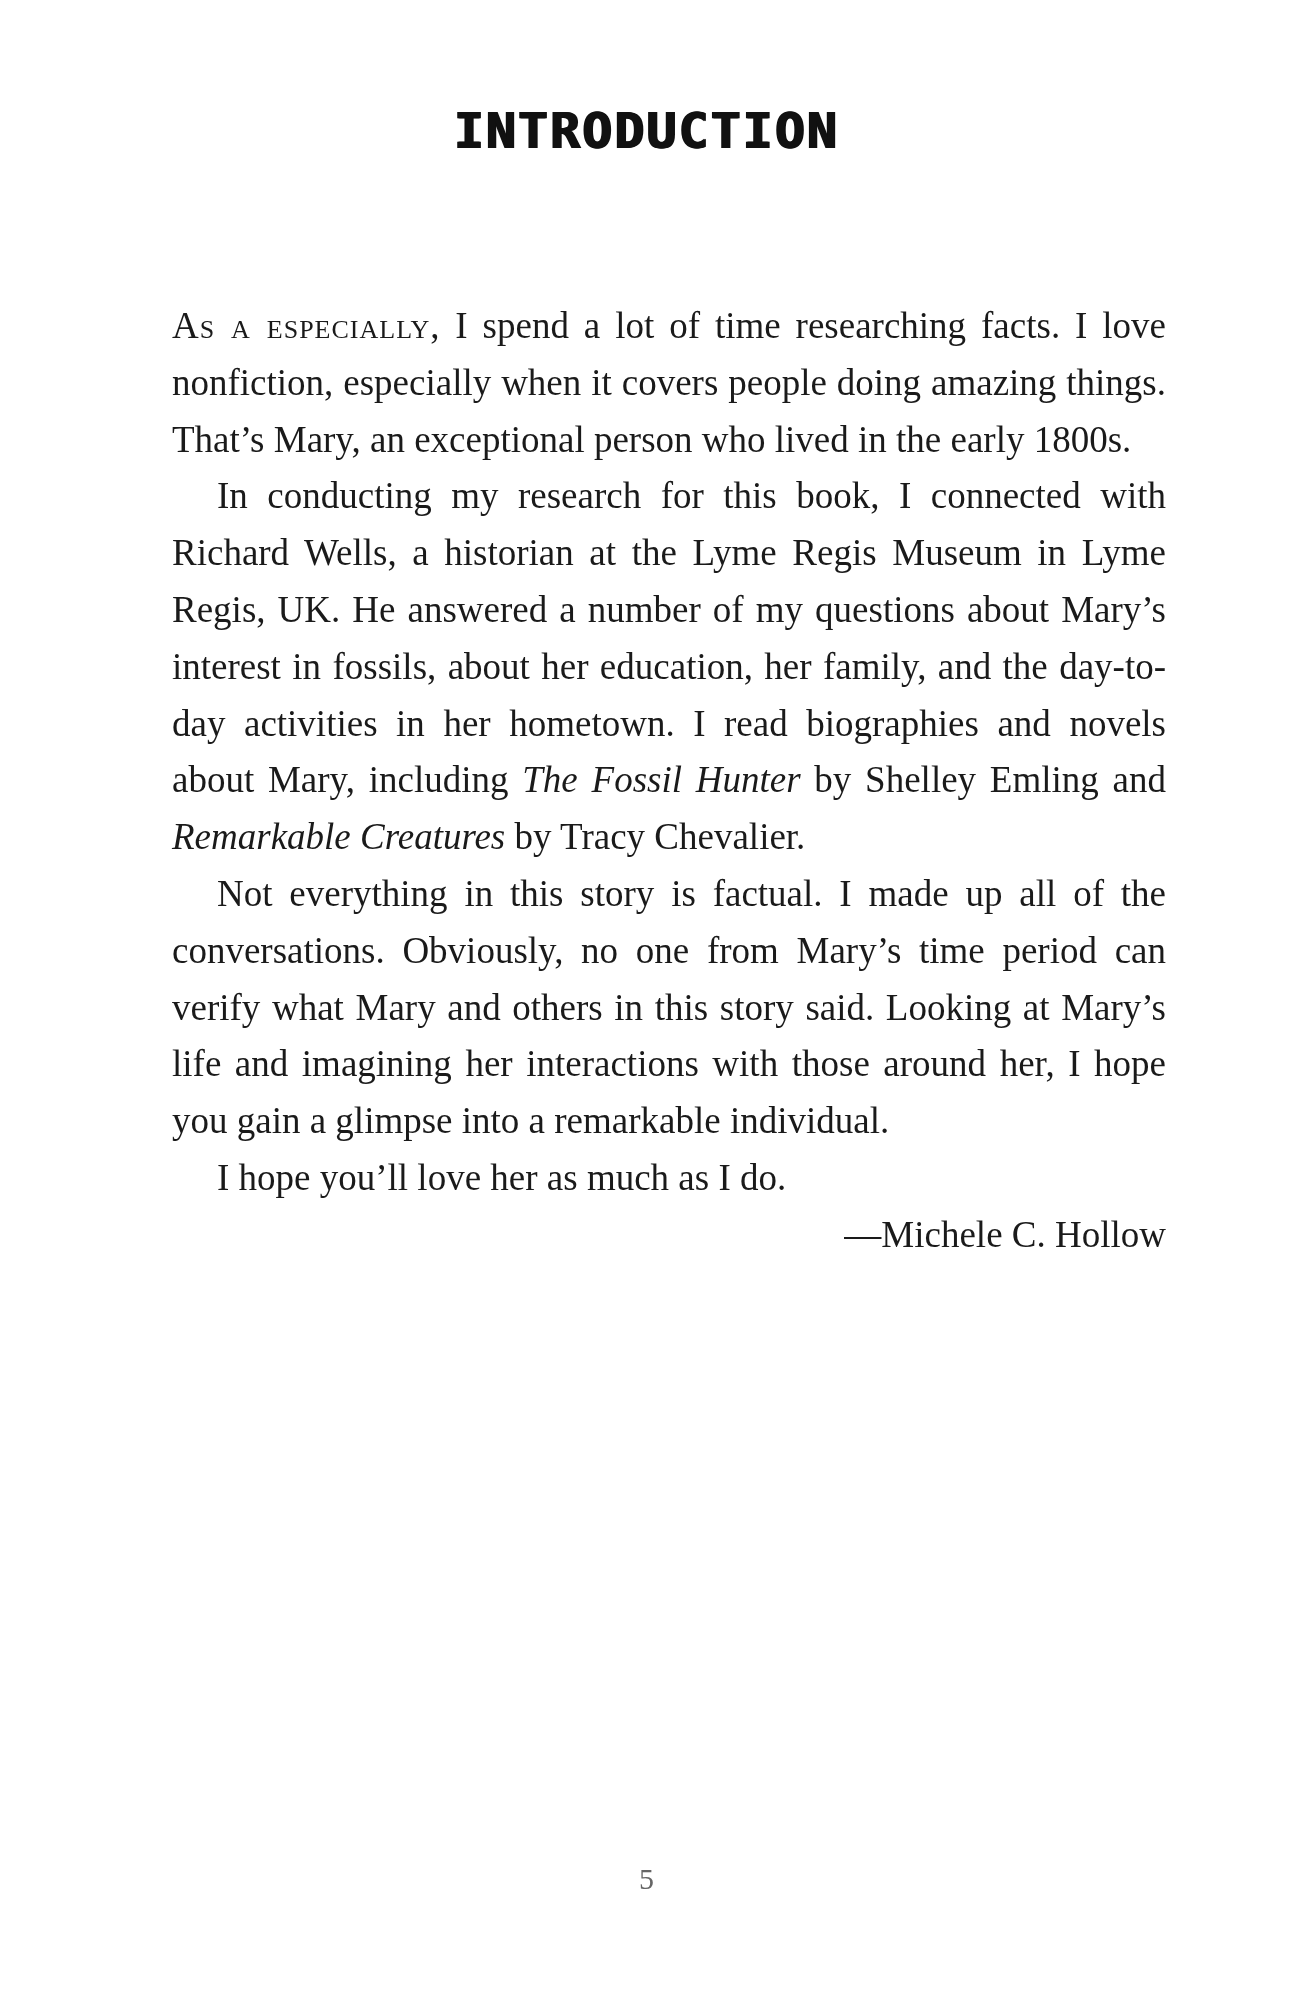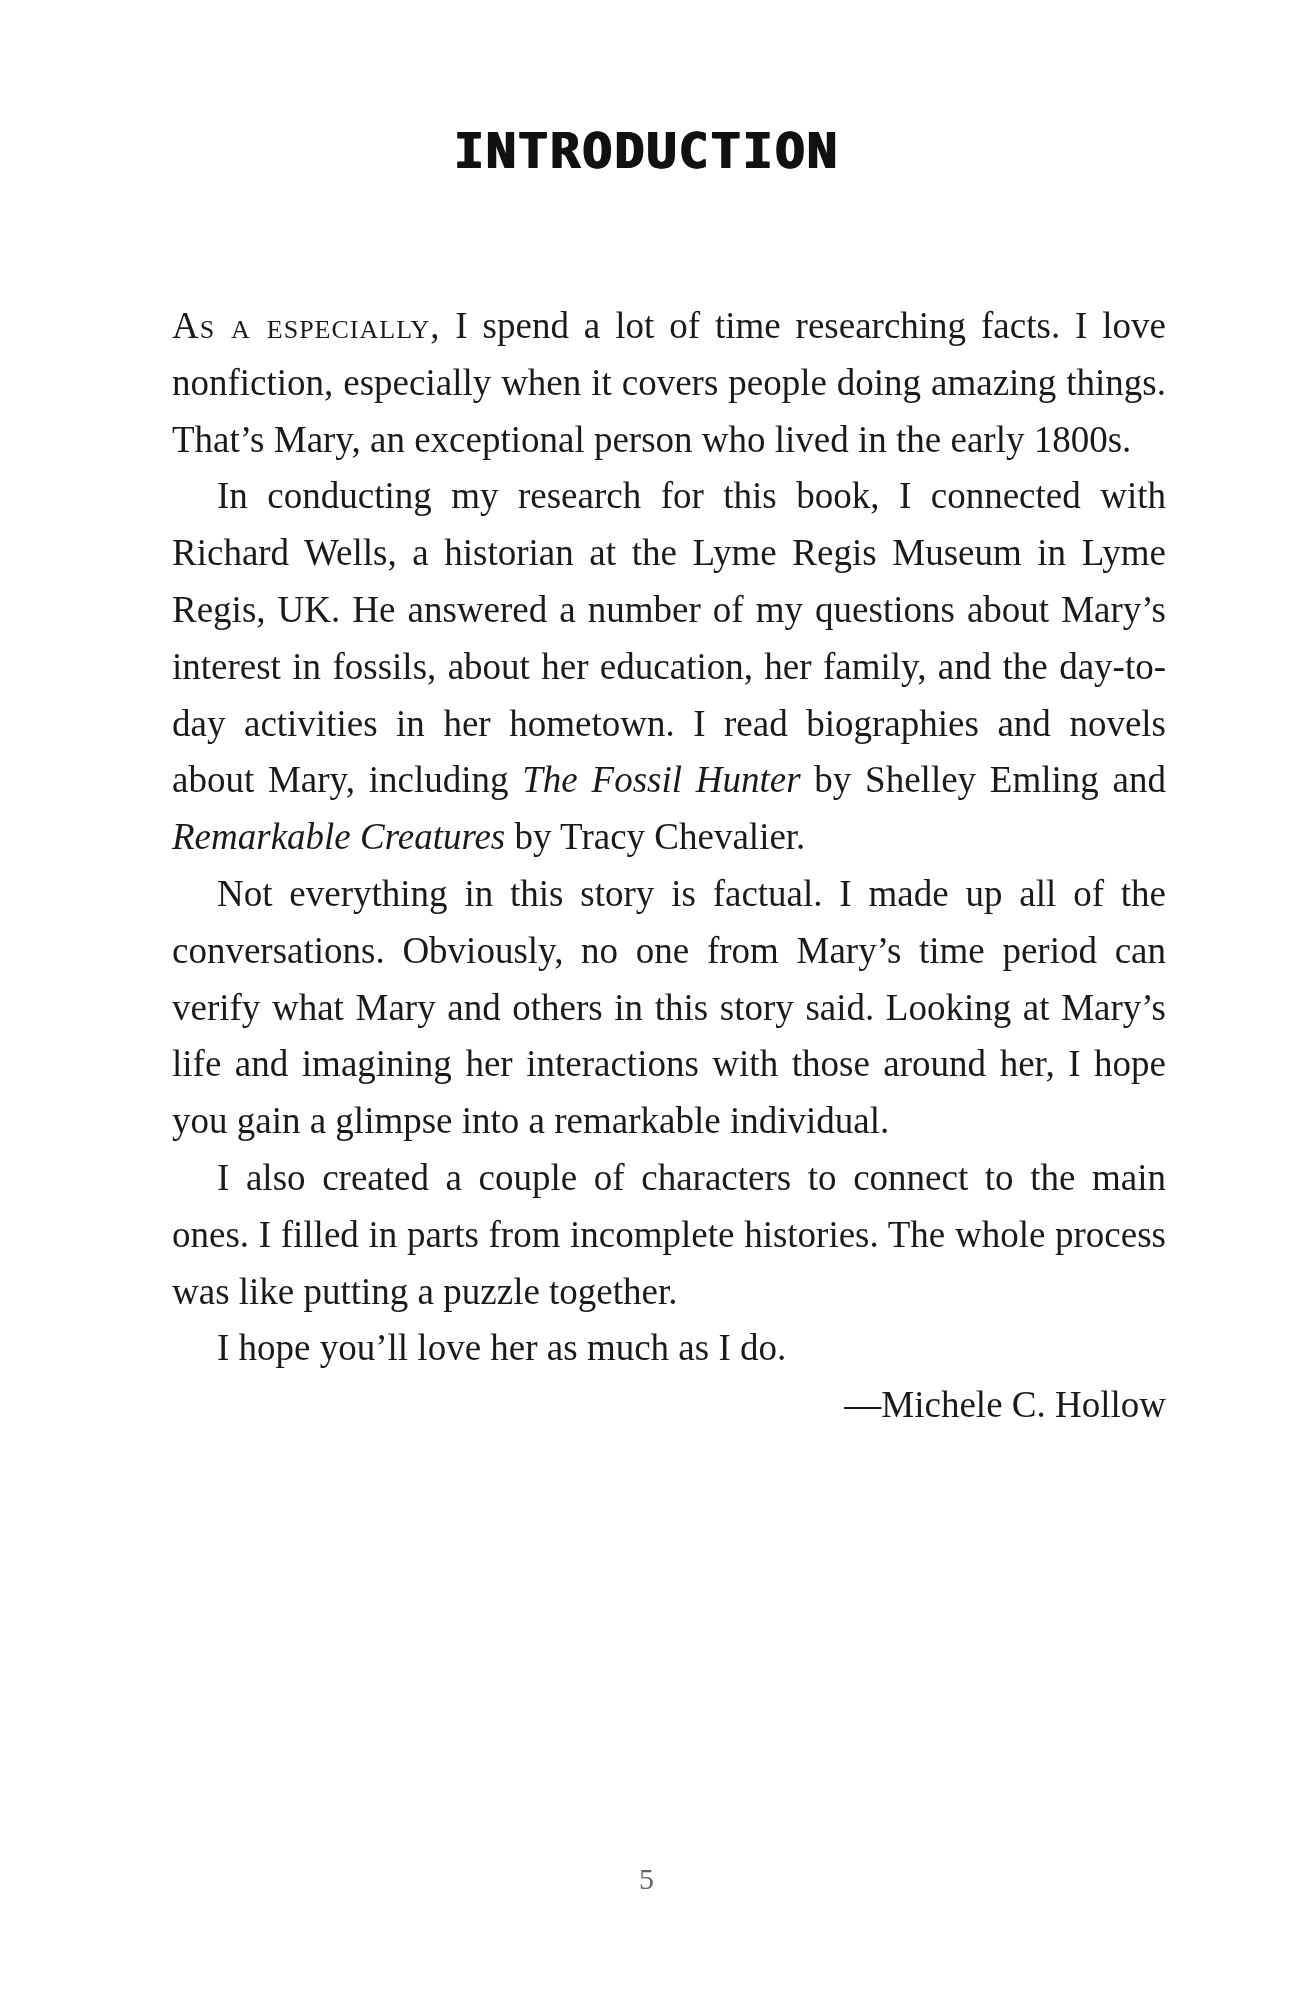--- a/index.html
+++ b/index.html
@@ -1,19 +1,19 @@
 <!DOCTYPE html>
 <html><head>
   <meta charset="utf-8">
   <style>
     html, body { margin: 0; padding: 0; background: #ffffff; }
     body { width: 1293px; height: 2000px; position: relative; overflow: hidden; }
     .page { position: absolute; left: 0; top: 0; width: 1293px; height: 2000px; background: #fff; }
     .title {
-      position: absolute; left: 0; width: 1293px; top: 122px; text-align: center;
+      position: absolute; left: 0; width: 1293px; top: 102px; text-align: center;
       font-family: "DejaVu Sans Mono", monospace; font-weight: bold; font-size: 50px;
       letter-spacing: 2px; color: #111;
       text-shadow: 1px 0 0 #111, -1px 0 0 #111;
     }
     .body {
       position: absolute; left: 172px; width: 994px; top: 298px;
       font-family: "Liberation Serif", serif; font-size: 37px; line-height: 56.8px;
       color: #1a1a1a; text-align: justify;
     }
     .body p { margin: 0; text-indent: 45px; }
@@ -29,19 +29,18 @@
 </head>
 <body>
 
 <div class="page">
   <div class="title">INTRODUCTION</div>
 
   <div class="body">
     <p class="first"><span class="sc">As a especially,</span><span> I spend a lot of time researching facts. I love nonfiction, especially when it covers people doing amazing things. That’s Mary, an exceptional person who lived in the early 1800s.</span></p>
     <p><span>In conducting my research for this book, I connected with Richard Wells, a historian at the Lyme Regis Museum in Lyme Regis, UK. He answered a number of my questions about Mary’s interest in fossils, about her education, her family, and the day-to-day activities in her hometown. I read biographies and novels about Mary, including </span><i>The Fossil Hunter</i><span> by Shelley Emling and </span><i>Remarkable Creatures</i><span> by Tracy Chevalier.</span></p>
     <p>Not everything in this story is factual. I made up all of the conversations. Obviously, no one from Mary’s time period can verify what Mary and others in this story said. Looking at Mary’s life and imagining her interactions with those around her, I hope you gain a glimpse into a remarkable individual.</p>
-    <p>I also created a couple of characters to connect to the main ones. I filled in parts from incomplete histories. The whole process was like putting a puzzle together.</p>
     <p>I hope you’ll love her as much as I do.</p>
     <p class="sig">—Michele C. Hollow</p>
   </div>
 
   <div class="pagenum">5</div>
 </div>
 
 </body></html>

